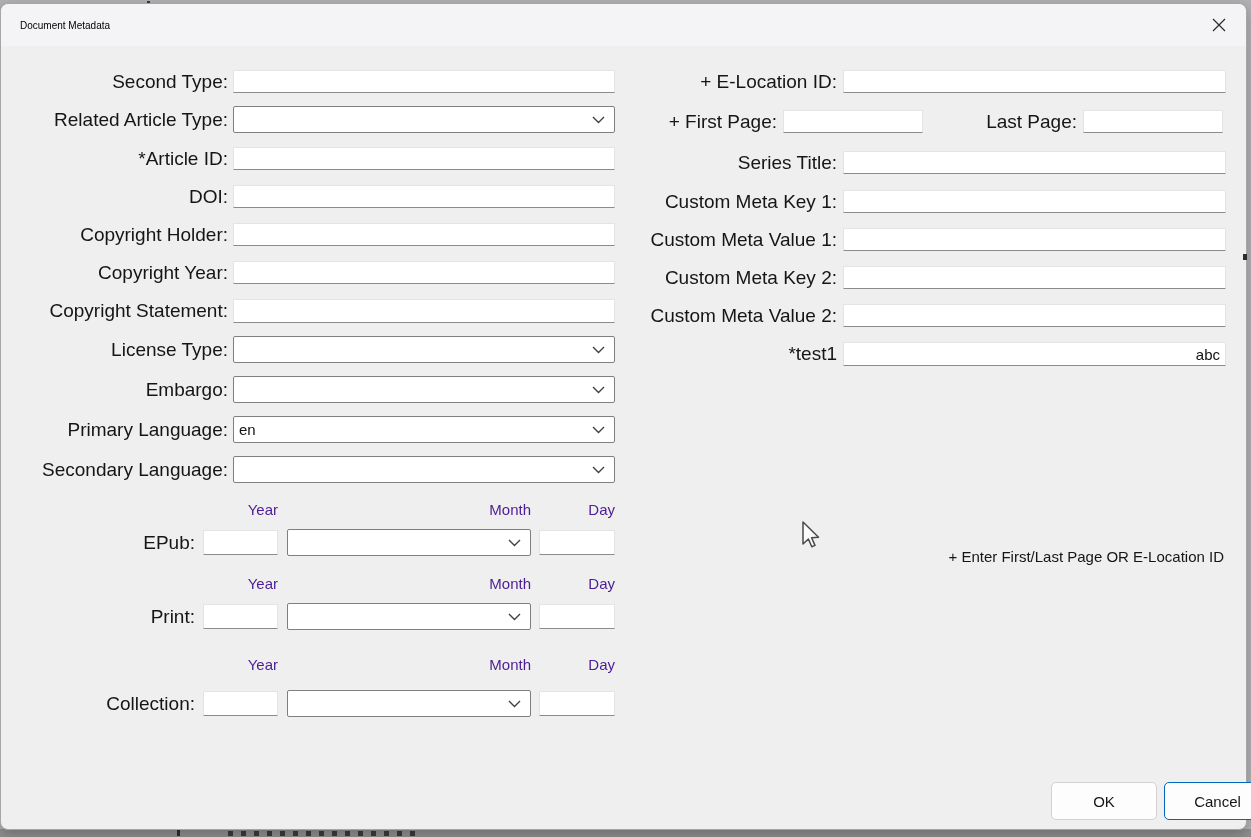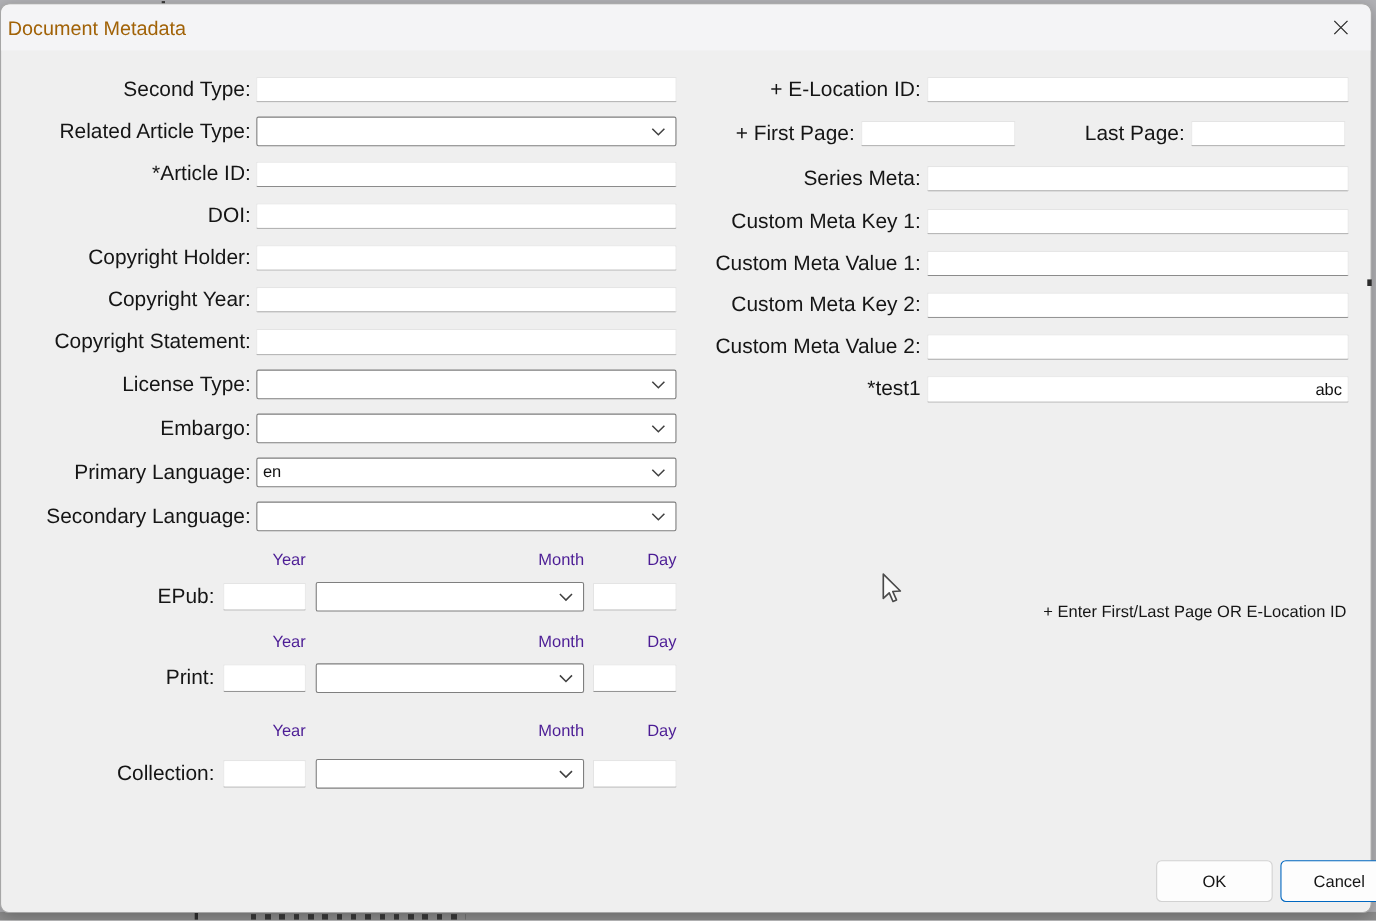--- a/index.html
+++ b/index.html
@@ -12,21 +12,21 @@
   #bottom-tick{position:absolute;left:177px;top:830px;width:3px;height:6px;background:#2e2e2e;}
   #top-tick{position:absolute;left:147px;top:1px;width:3px;height:4px;background:#3a3a3a;}
   #edge-dot{position:absolute;left:1243px;top:254px;width:4px;height:6px;background:#2c2c2c;z-index:5;}
 
   
   #dialog{position:absolute;left:0;top:3px;width:1247px;height:827px;box-sizing:border-box;
           background:#efefef;border:1px solid #a6a6a6;border-radius:8px;
           box-shadow:0 4px 14px rgba(0,0,0,.25);z-index:1;}
   #titlebar{position:absolute;left:0;top:0;width:100%;height:42px;background:#f4f4f6;
             border-radius:8px 8px 0 0;}
-  #title{position:absolute;left:6px;top:0;line-height:44px;font-size:18px;color:#a16207;}
+  #title{position:absolute;left:19px;top:0;line-height:44px;font-size:10px;color:#000000;}
   #close-btn{position:absolute;right:10px;top:5px;width:34px;height:32px;display:flex;
              align-items:center;justify-content:center;cursor:pointer;background:transparent;border:none;}
 
   #form{position:absolute;inset:0;z-index:2;}
   .lbl{position:absolute;font-size:19px;color:#151515;text-align:right;white-space:nowrap;}
   .ti{position:absolute;box-sizing:border-box;background:#fff;border:1px solid #e4e4e4;
       border-bottom:1px solid #8b8b8b;font:15px "Liberation Sans",sans-serif;color:#111;
       padding:0 5px;outline:none;border-radius:1px;}
   .cb{position:absolute;box-sizing:border-box;background:#fff;border:1px solid #7f7f7f;
       border-radius:2px;font:15px "Liberation Sans",sans-serif;color:#111;display:flex;
@@ -162,21 +162,21 @@
     <input class="ti" style="left: 539px; top: 691px; width: 76px; height: 25px;" value="">
 
     <div class="lbl" style="left:600px;width:237px;top:70px;line-height:23px;">+ E-Location ID:</div>
     <input class="ti" style="left: 843px; top: 70px; width: 383px; height: 23px;" value="">
 
     <div class="lbl" style="left:620px;width:157px;top:110px;line-height:23px;">+ First Page:</div>
     <input class="ti" style="left: 783px; top: 110px; width: 140px; height: 23px;" value="">
     <div class="lbl" style="left:920px;width:157px;top:110px;line-height:23px;">Last Page:</div>
     <input class="ti" style="left: 1083px; top: 110px; width: 140px; height: 23px;" value="">
 
-    <div class="lbl" style="left:600px;width:237px;top:151px;line-height:23px;">Series Meta:</div>
+    <div class="lbl" style="left:600px;width:237px;top:151px;line-height:23px;">Series Title:</div>
     <input class="ti" style="left: 843px; top: 151px; width: 383px; height: 23px;" value="">
 
     <div class="lbl" style="left:600px;width:237px;top:190px;line-height:23px;">Custom Meta Key 1:</div>
     <input class="ti" style="left: 843px; top: 190px; width: 383px; height: 23px;" value="">
 
     <div class="lbl" style="left:600px;width:237px;top:228px;line-height:23px;">Custom Meta Value 1:</div>
     <input class="ti" style="left: 843px; top: 228px; width: 383px; height: 23px;" value="">
 
     <div class="lbl" style="left:600px;width:237px;top:266px;line-height:23px;">Custom Meta Key 2:</div>
     <input class="ti" style="left: 843px; top: 266px; width: 383px; height: 23px;" value="">

